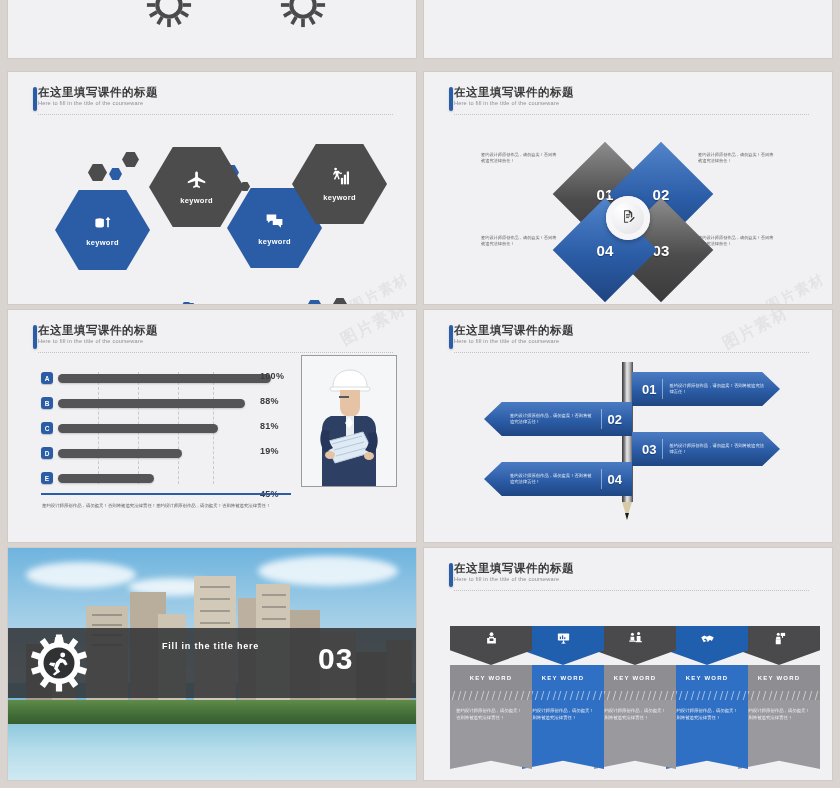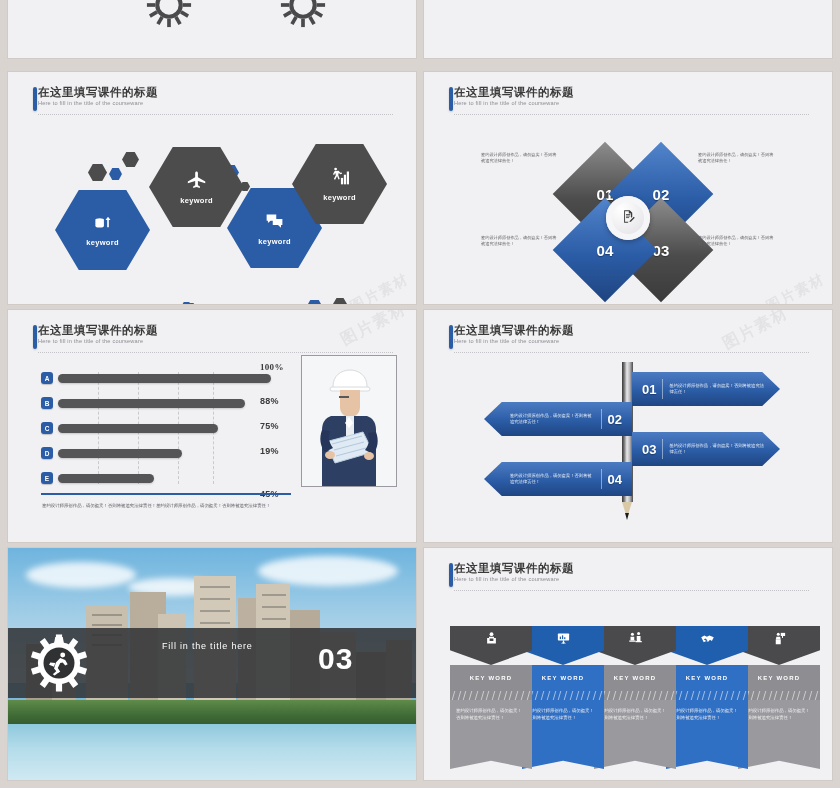--- a/index.html
+++ b/index.html
@@ -126,21 +126,21 @@
   .water{position:absolute;left:0;right:0;bottom:0;
          background:linear-gradient(180deg,#8fc9dd 0%,#b5dcea 45%,#cfe9f2 100%);}
   .tband{
     position:absolute;left:0;right:0;background:rgba(48,50,52,.86);
     display:flex;align-items:center;
   }
   .gear{
     position:absolute;width:62px;height:62px;color:#fff;
   }
   .ttl-cn{font-size:17px;font-weight:bold;color:#fff;letter-spacing:2px;}
-  .ttl-en{font-size:9px;font-weight:normal;color:#fff;letter-spacing:.8px;}
+  .ttl-en{font-size:9px;font-weight:bold;color:#fff;letter-spacing:.8px;}
   .ttl-no{font-size:30px;font-weight:bold;color:#fff;letter-spacing:1px;}
 
   
   .chev{position:absolute;width:82px;}
   .chev .cap{
     height:34px;clip-path:polygon(0 0,100% 0,100% 62%,50% 100%,0 62%);
     display:flex;align-items:flex-start;justify-content:center;padding-top:5px;
     font-size:15px;color:#fff;
   }
   .chev .mid{
@@ -350,31 +350,31 @@
     <div class="gridline" style="left:90px;top:62px;height:112px;"></div>
     <div class="gridline" style="left:130px;top:62px;height:112px;"></div>
     <div class="gridline" style="left:170px;top:62px;height:112px;"></div>
     <div class="gridline" style="left:205px;top:62px;height:112px;"></div>
 
     <div id="bars">
         <div class="barrow" style="left: 33px; top: 62px;">
           <div class="badge">A</div>
           <div class="bar" style="width: 213px;"></div>
         </div>
-        <div class="pct" style="left: 252px; top: 52px; font-family: Liberation Serif, serif;">100%</div>
+        <div class="pct" style="left: 252px; top: 61px;">100%</div>
         <div class="barrow" style="left: 33px; top: 87px;">
           <div class="badge">B</div>
           <div class="bar" style="width: 187.44px;"></div>
         </div>
         <div class="pct" style="left: 252px; top: 86px;">88%</div>
         <div class="barrow" style="left: 33px; top: 112px;">
           <div class="badge">C</div>
           <div class="bar" style="width: 159.75px;"></div>
         </div>
-        <div class="pct" style="left: 252px; top: 111px;">75%</div>
+        <div class="pct" style="left: 252px; top: 111px;">81%</div>
         <div class="barrow" style="left: 33px; top: 137px;">
           <div class="badge">D</div>
           <div class="bar" style="width: 123.54px;"></div>
         </div>
         <div class="pct" style="left: 252px; top: 136px;">19%</div>
         <div class="barrow" style="left: 33px; top: 162px;">
           <div class="badge">E</div>
           <div class="bar" style="width: 95.85px;"></div>
         </div>
         <div class="pct" style="left: 252px; top: 179px;">45%</div>

